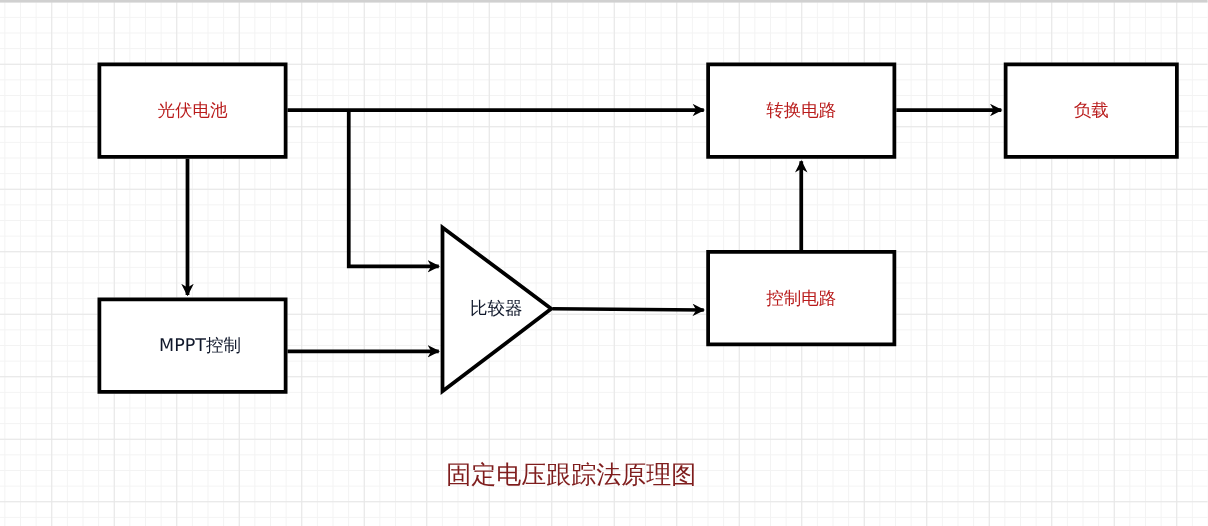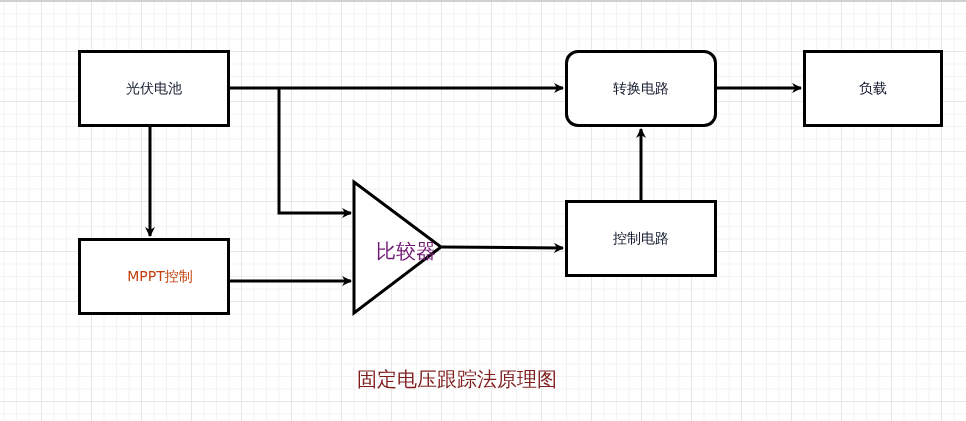--- a/index.html
+++ b/index.html
@@ -15,23 +15,23 @@
     background-position: 41px 1px, 41px 1px, 3.5px 1px, 3.5px 1px;
     font-family: "DejaVu Sans", sans-serif;
   }
   .topline { position:absolute; left:0; top:0; width:966px; height:2px; background:#d0d0d0; }
   svg { position:absolute; left:0; top:0; }
   .box {
     position:absolute; box-sizing:border-box; border:3px solid #000; background:#fff;
     display:flex; align-items:center; justify-content:center;
     font-size:14px; color:#000;
   }
-  .lbl { font-size:14px; color:#0f172a; }
-  .mppt { color:#c2410c;margin-left:12px; }
-  .tri-label { position:absolute; font-size:20px; color:#701a75;text-align:center; }
+  .lbl { font-size:14px; color:#b91c1c; }
+  .mppt { color:#0f172a;margin-left:12px; }
+  .tri-label { position:absolute; font-size:14px; color:#0f172a;text-align:center; }
   .caption {
     position:absolute; left:357px; top:366px; font-size:20px; color:#7f1d1d;
     font-family:"DejaVu Sans", sans-serif; letter-spacing:0px;
   }
 </style>
 </head>
 <body>
 
 <div class="topline"></div>
 
@@ -62,21 +62,21 @@
 <div class="box" style="left:78px;top:50px;width:152px;height:77px;">
   <span class="lbl">光伏电池</span>
 </div>
 
 <div class="box" style="left:78px;top:238px;width:152px;height:77px;">
   <span class="lbl mppt">MPPT控制</span>
 </div>
 
 <span class="tri-label" style="left:376px;top:238px;">比较器</span>
 
-<div class="box" style="left:565px;top:50px;width:152px;height:77px;border-radius:13px;">
+<div class="box" style="left:565px;top:50px;width:152px;height:77px;">
   <span class="lbl">转换电路</span>
 </div>
 
 <div class="box" style="left:803px;top:50px;width:140px;height:77px;">
   <span class="lbl">负载</span>
 </div>
 
 <div class="box" style="left:565px;top:200px;width:152px;height:77px;">
   <span class="lbl">控制电路</span>
 </div>

